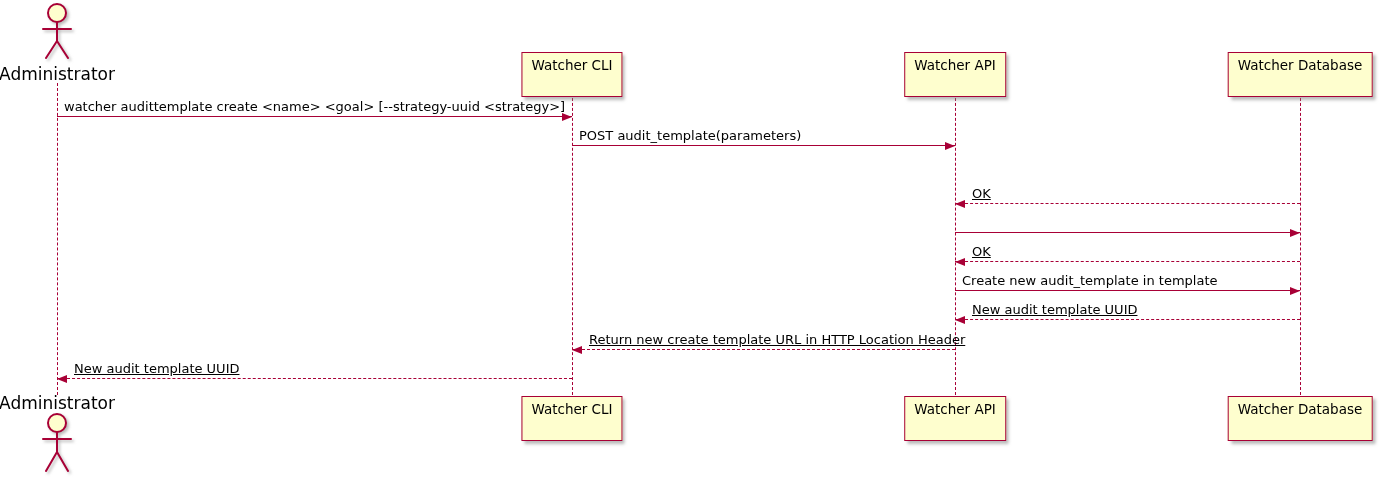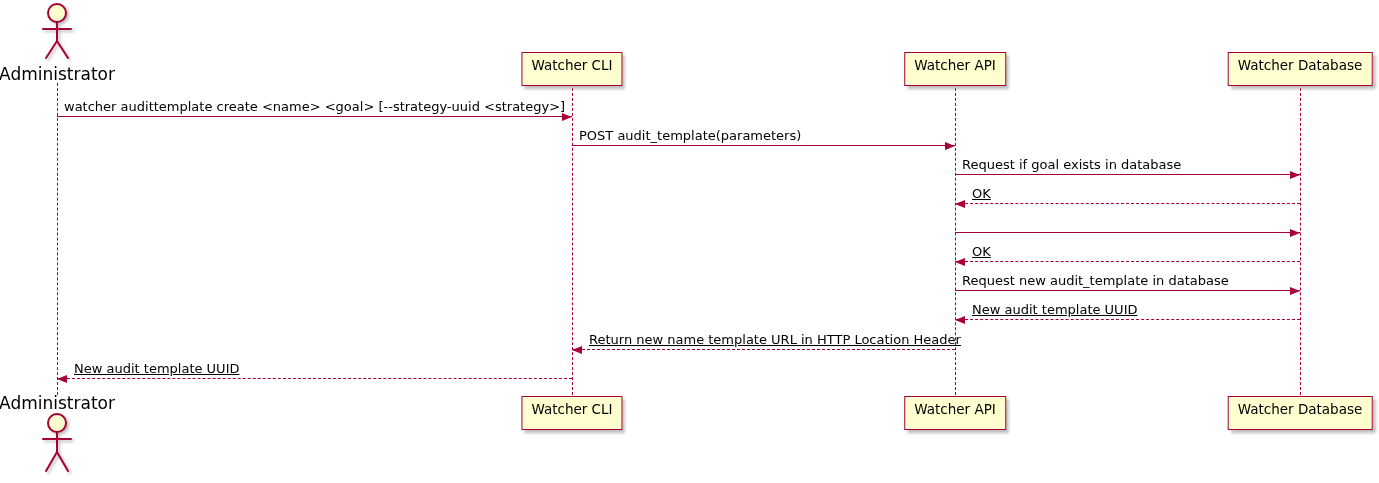--- a/index.html
+++ b/index.html
@@ -12,21 +12,21 @@
     overflow:hidden;
   }
   .lifeline{
     position:absolute;top:83px;height:312px;width:0;
     border-left:1px dashed var(--c-line,#A80036);
   }
   .pbox{
     position:absolute;transform:translateX(-50%);
     background:var(--c-fill,#FEFECE);
     border:1.7px solid var(--c-line,#A80036);
-    padding:4px 9px 12px 9px;
+    padding:4px 9px 23px 9px;
     font-size:13.5px;line-height:16px;white-space:nowrap;
     box-shadow:3px 3px 3px rgba(130,130,130,0.55);
     z-index:3;
   }
   .actor-label{
     position:absolute;transform:translateX(-50%);
     font-size:17px;line-height:15px;white-space:nowrap;z-index:3;
   }
   .actor-figure{
     position:absolute;z-index:3;
@@ -79,57 +79,52 @@
     <div class="msg-line"></div>
     <div class="arrowhead"></div>
   </div>
 
   <div class="msg solid rightward" style="top:97px;left:57px;width:515px">
     <span class="msg-label">watcher audittemplate create &lt;name&gt; &lt;goal&gt; [--strategy-uuid &lt;strategy&gt;]</span>
     <div class="msg-line"></div>
     <div class="arrowhead"></div>
   </div>
 
-  <div class="msg solid rightward" style="top:155px;left:955px;width:345px">
-    <span class="msg-label">Request if goal exists in database</span>
-    <div class="msg-line"></div>
-    <div class="arrowhead"></div>
-  </div>
 
   <div class="msg dashed leftward" style="top:184px;left:955px;width:345px">
     <span class="msg-label">OK</span>
     <div class="msg-line"></div>
     <div class="arrowhead"></div>
   </div>
 
   <div class="msg solid rightward" style="top:213px;left:955px;width:345px">
     <div class="msg-line"></div>
     <div class="arrowhead"></div>
   </div>
 
   <div class="msg dashed leftward" style="top:242px;left:955px;width:345px">
     <span class="msg-label">OK</span>
     <div class="msg-line"></div>
     <div class="arrowhead"></div>
   </div>
 
   <div class="msg solid rightward" style="top:271px;left:955px;width:345px">
-    <span class="msg-label">Request new audit_template in database</span>
+    <span class="msg-label">Create new audit_template in template</span>
     <div class="msg-line"></div>
     <div class="arrowhead"></div>
   </div>
 
   <div class="msg dashed leftward" style="top:300px;left:955px;width:345px">
     <span class="msg-label">New audit template UUID</span>
     <div class="msg-line"></div>
     <div class="arrowhead"></div>
   </div>
 
   <div class="msg dashed leftward" style="top:330px;left:572px;width:383px">
-    <span class="msg-label">Return new name template URL in HTTP Location Header</span>
+    <span class="msg-label">Return new create template URL in HTTP Location Header</span>
     <div class="msg-line"></div>
     <div class="arrowhead"></div>
   </div>
 
   <div class="msg dashed leftward" style="top:359px;left:57px;width:515px">
     <span class="msg-label">New audit template UUID</span>
     <div class="msg-line"></div>
     <div class="arrowhead"></div>
   </div>
 

